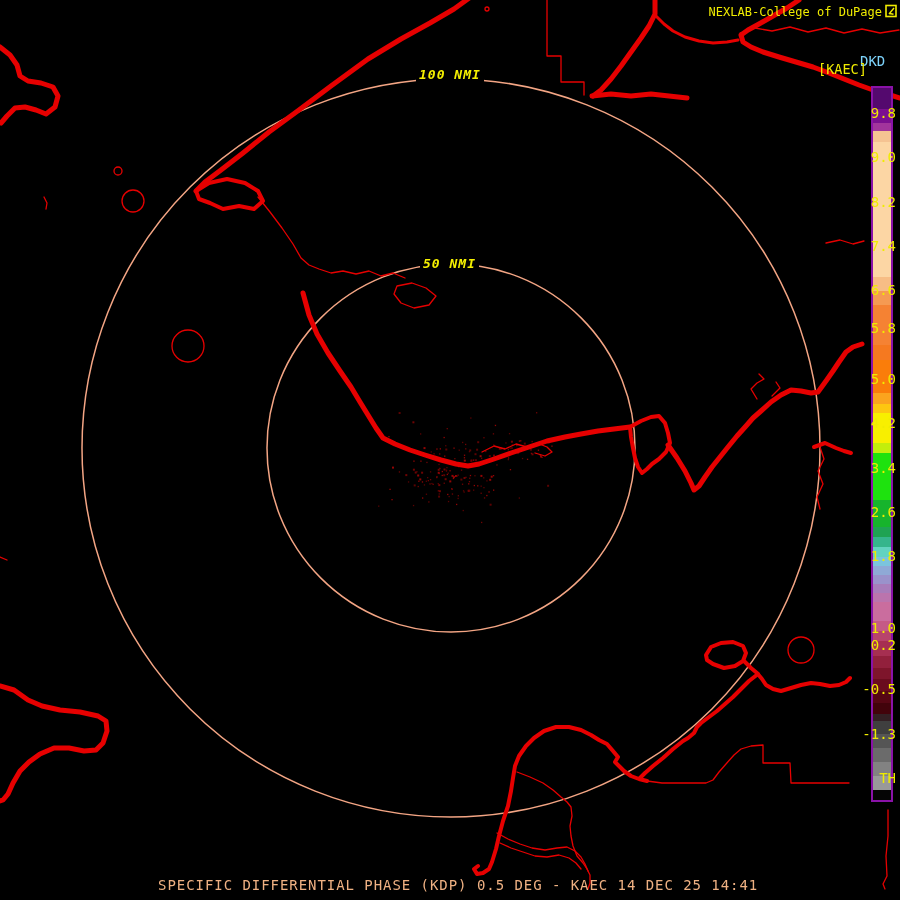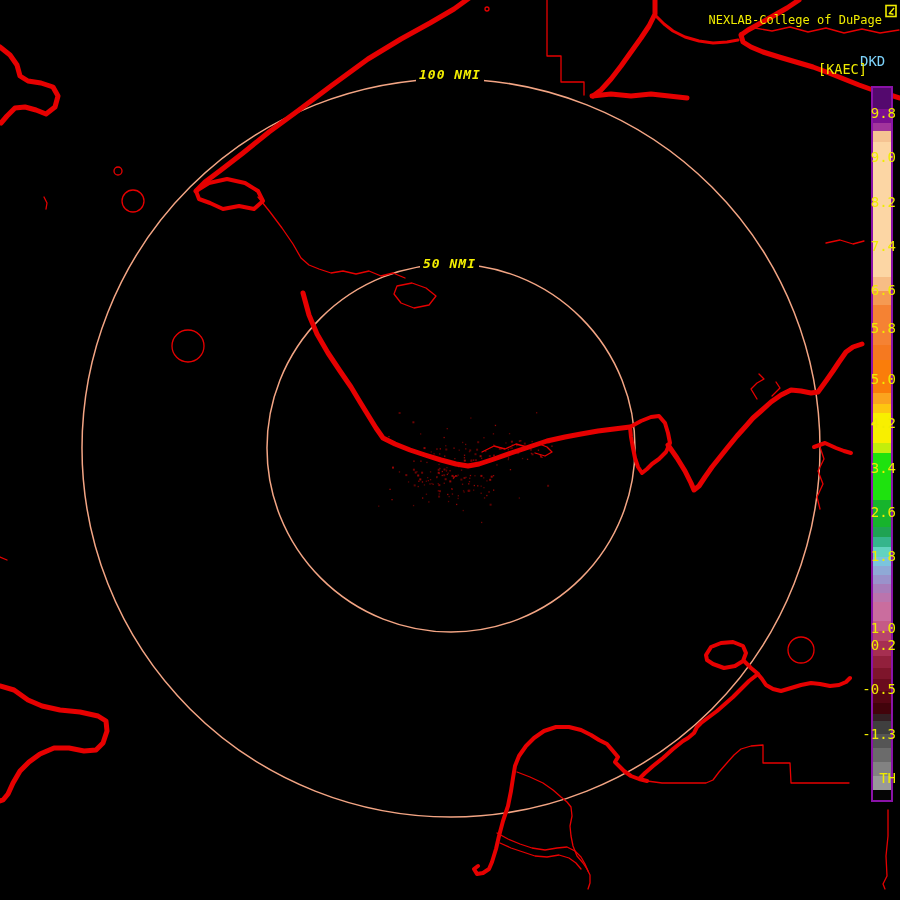--- a/index.html
+++ b/index.html
@@ -1,19 +1,19 @@
 <!DOCTYPE html>
 <html><head>
 <meta charset="utf-8">
 <style>
   html,body{margin:0;padding:0;background:#000;}
   #screen{position:relative;width:900px;height:900px;background:#000;overflow:hidden;
           font-family:"DejaVu Sans Mono","Liberation Mono",monospace;}
   #map{position:absolute;left:0;top:0;}
-  #brand{position:absolute;top:5px;right:18px;font-size:12px;color:#f0ec00;white-space:nowrap;margin-top:8px;}
+  #brand{position:absolute;top:5px;right:18px;font-size:12px;color:#f0ec00;white-space:nowrap;}
   #logo{position:absolute;top:4px;right:3px;width:12px;height:14px;}
   #dkd{position:absolute;top:53px;left:860px;font-size:14px;color:#f0ec00;}
   #phas{position:absolute;top:61px;left:818px;font-size:13.5px;color:#f0ec00;}
   #cbar{position:absolute;left:871px;top:86px;width:18px;border:2px solid #8a12a8;background:#000;}
   .cbar-seg{width:100%;}
   #cbar-labels{position:absolute;left:0;top:0;width:900px;height:900px;pointer-events:none;padding-left:28px;}
   .cbar-label{position:absolute;right:32px;width:70px;height:16px;line-height:16px;
               text-align:right;font-size:14px;color:#f0ec00;}
   .ring-label{position:absolute;color:#f5f000;font-style:italic;font-weight:bold;font-size:13px;
               background:#000;padding:0 3px;letter-spacing:1px;white-space:nowrap;}
@@ -338,14 +338,15 @@
       <div class="cbar-label" style="top: 620px;">1.0</div>
       <div class="cbar-label" style="top: 636.96px;">0.2</div>
       <div class="cbar-label" style="top: 681.29px; text-align: right;">-0.5</div>
       <div class="cbar-label" style="top: 725.62px;">-1.3</div>
       <div class="cbar-label" style="top: 769.95px;">TH</div>
     </div>
 
   <div id="ring100" class="ring-label">100 NMI</div>
   <div id="ring50" class="ring-label">50 NMI</div>
 
+  <div id="caption" style="color: rgb(239, 177, 131);">SPECIFIC DIFFERENTIAL PHASE (KDP) 0.5 DEG - KAEC 14 DEC 25 14:41</div>
 
 </div>
 
 </body></html>

